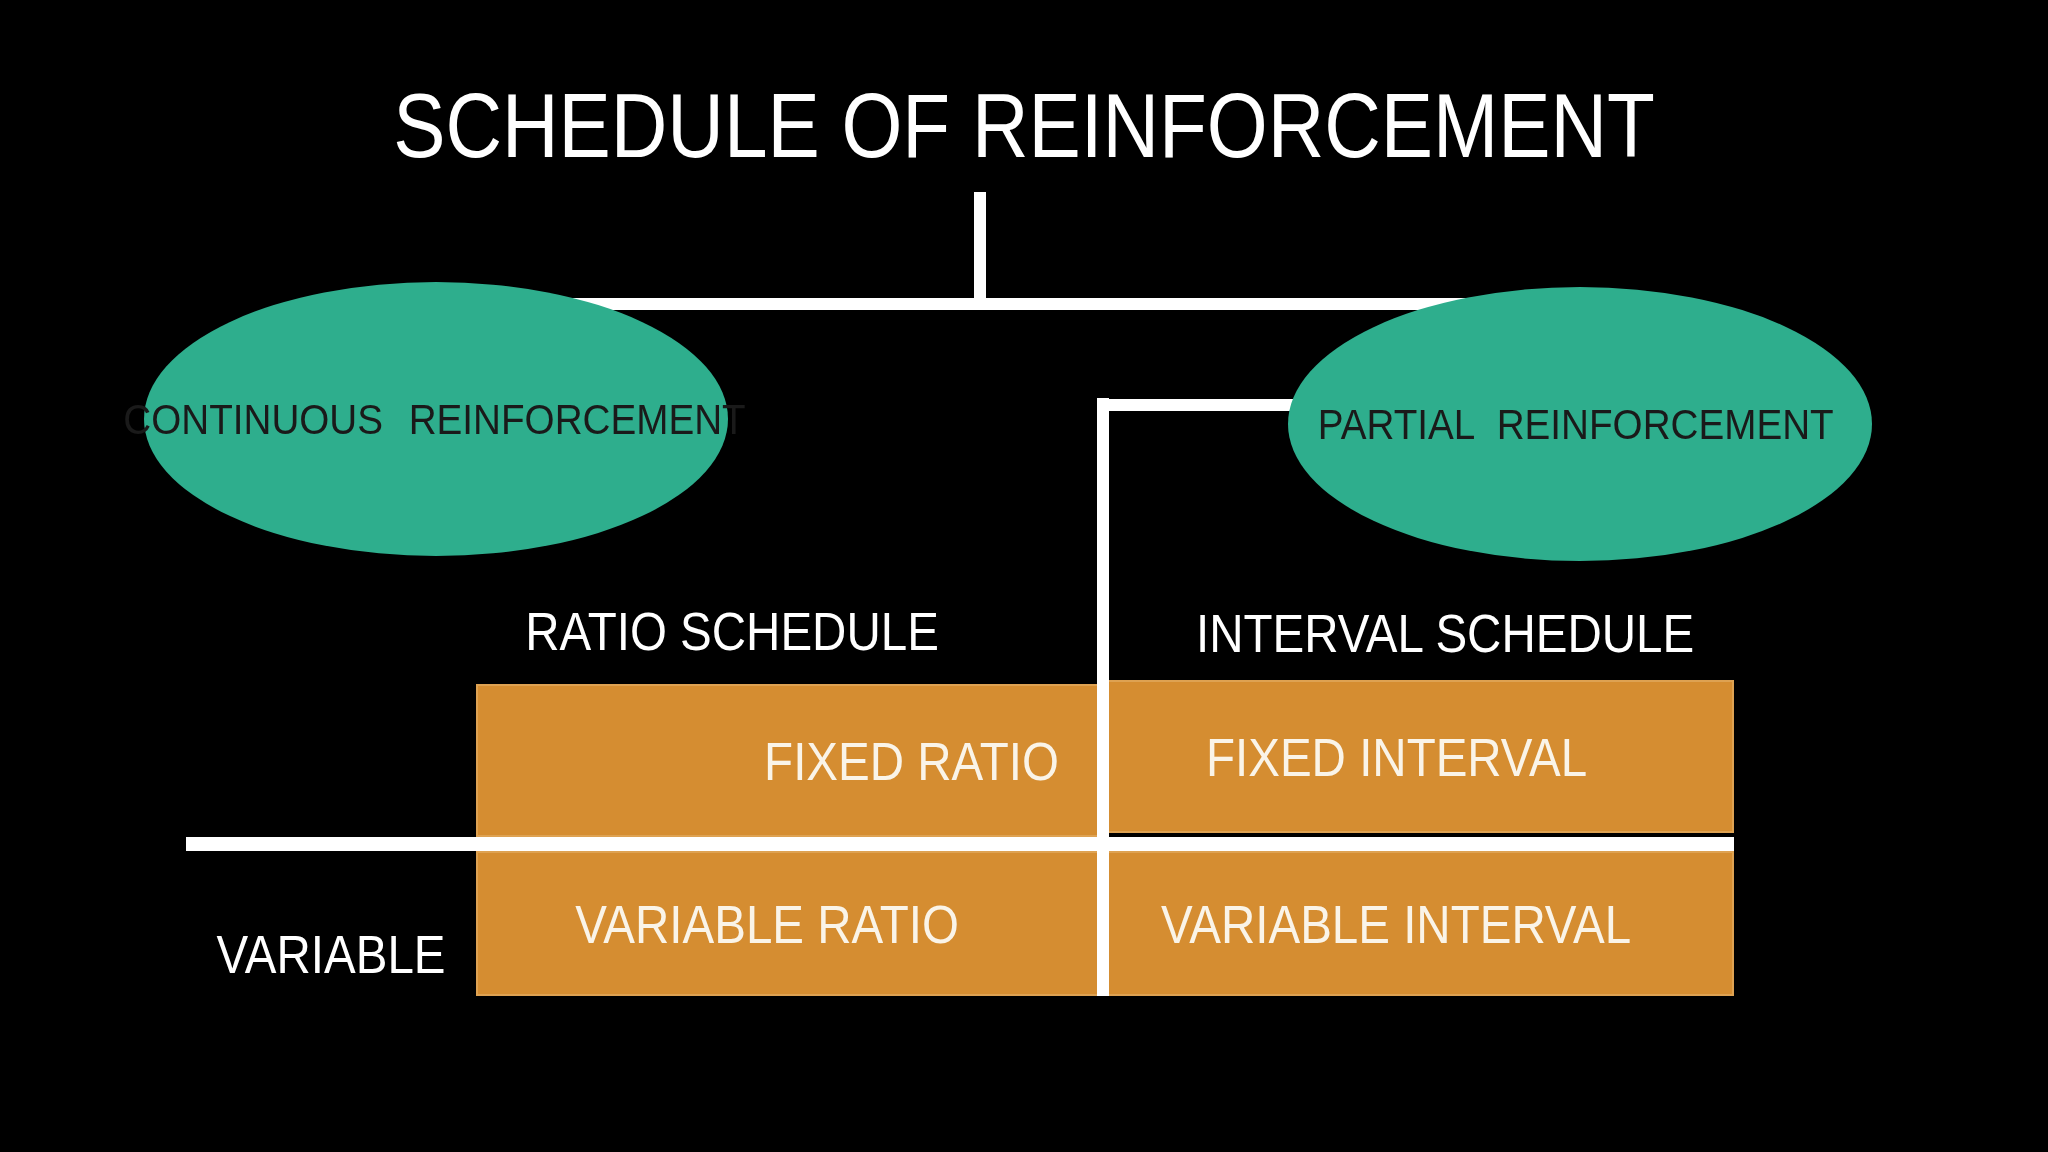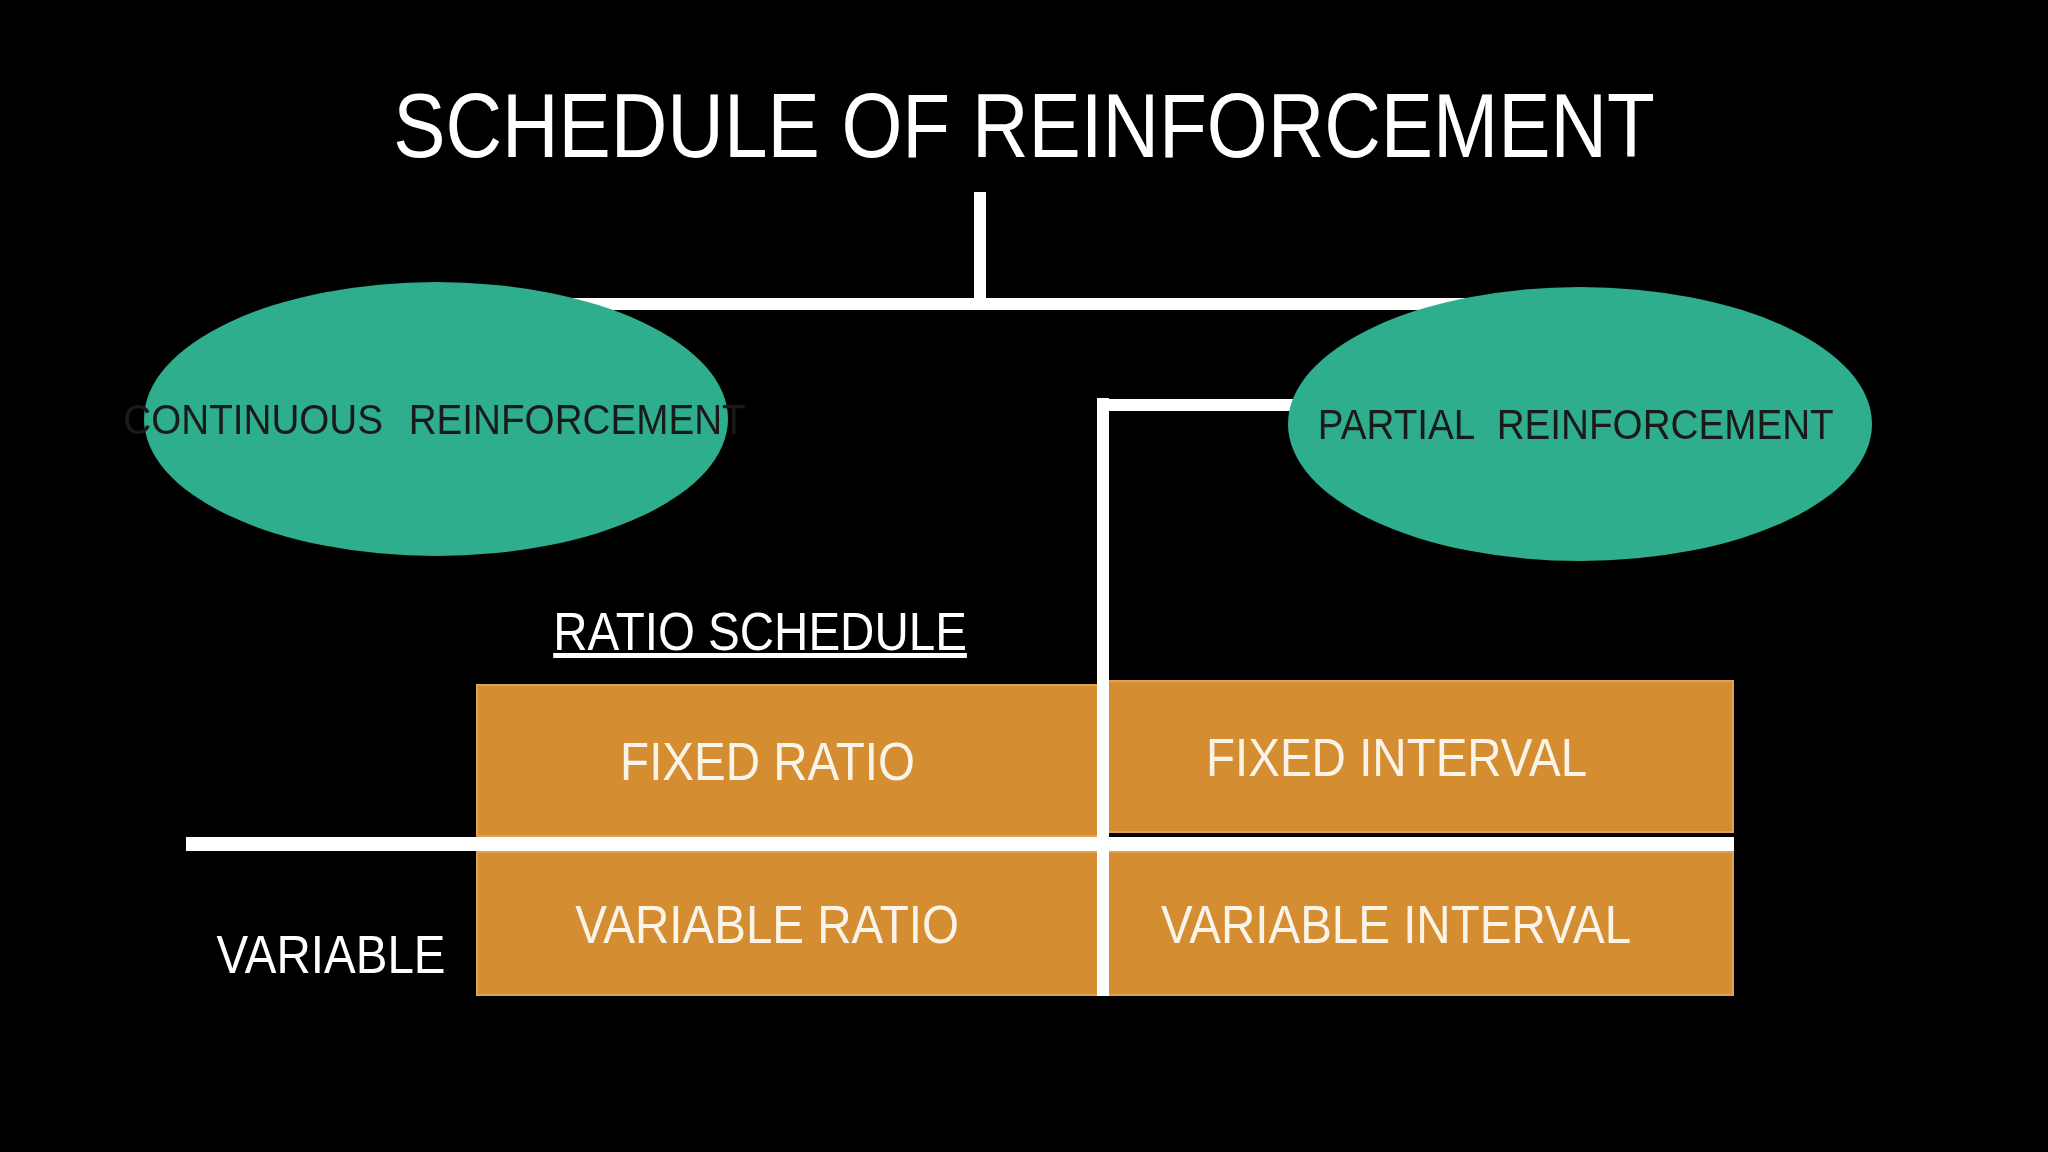--- a/index.html
+++ b/index.html
@@ -82,21 +82,21 @@
     display: flex;
     align-items: center;
     justify-content: center;
     z-index: 2;
   }
   .hdr span, .rowlabel span {
     transform: scaleX(0.88);
     transform-origin: center;
     white-space: nowrap;
   }
-  .hdr.ratio    { left: 460px;  top: 600px; width: 600px; height: 62px; text-decoration: underline; }
+  .hdr.ratio    { left: 432px;  top: 600px; width: 600px; height: 62px; }
   .hdr.interval { left: 1145px; top: 602px; width: 600px; height: 62px; }
   .rowlabel.fixed    { left: 186px; top: 684px; width: 290px; height: 153px; }
   .rowlabel.variable { left: 186px; top: 881px; width: 290px; height: 145px; }
 
   
   .cell {
     position: absolute;
     background: var(--cell_fill, #d58d31);
     color: var(--cell_text, #faf4e8);
     display: flex;
@@ -105,21 +105,21 @@
     font-size: 54px;
     z-index: 2;
     border: 2px solid rgba(255, 236, 200, 0.22);
     box-sizing: border-box;
   }
   .cell span {
     transform: translateX(-22px) scaleX(0.88);
     transform-origin: center;
     white-space: nowrap;
   }
-  .cell.r1c1 { left: 476px;  top: 684px; width: 627px; height: 153px; }
+  .cell.r1c1 { left: 476px;  top: 684px; width: 627px; height: 153px; justify-content: flex-end; }
   .cell.r1c2 { left: 1103px; top: 680px; width: 631px; height: 153px; }
   .cell.r2c1 { left: 476px;  top: 851px; width: 627px; height: 145px; }
   .cell.r2c2 { left: 1103px; top: 851px; width: 631px; height: 145px; }
 </style>
 </head>
 <body>
 
 <div class="stage">
 
   <div class="title">
@@ -137,20 +137,23 @@
     <span>REINFORCEMENT</span>
   </div>
   <div class="ellipse right">
     <span>PARTIAL</span>
     <span>REINFORCEMENT</span>
   </div>
 
   <div class="hdr ratio">
     <span>RATIO SCHEDULE</span>
   </div>
+  <div class="hdr interval">
+    <span>INTERVAL SCHEDULE</span>
+  </div>
 
   <div class="rowlabel variable">
     <span>VARIABLE</span>
   </div>
 
   <div class="cell r1c1">
     <span>FIXED RATIO</span>
   </div>
   <div class="cell r1c2">
     <span>FIXED INTERVAL</span>

